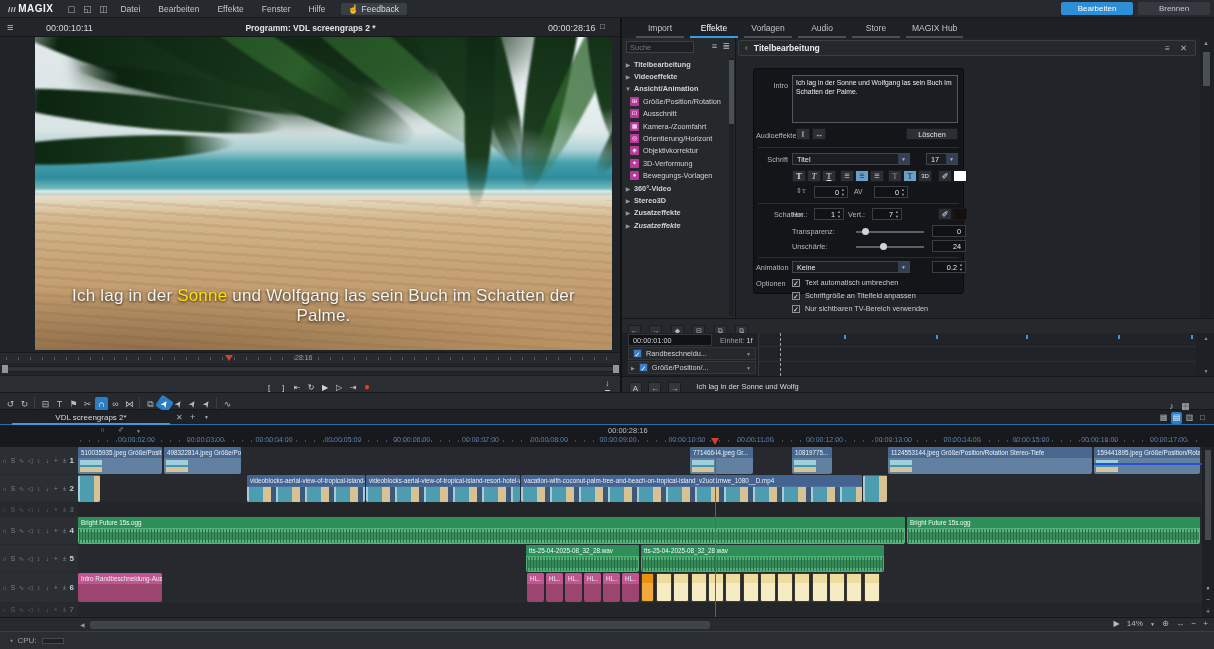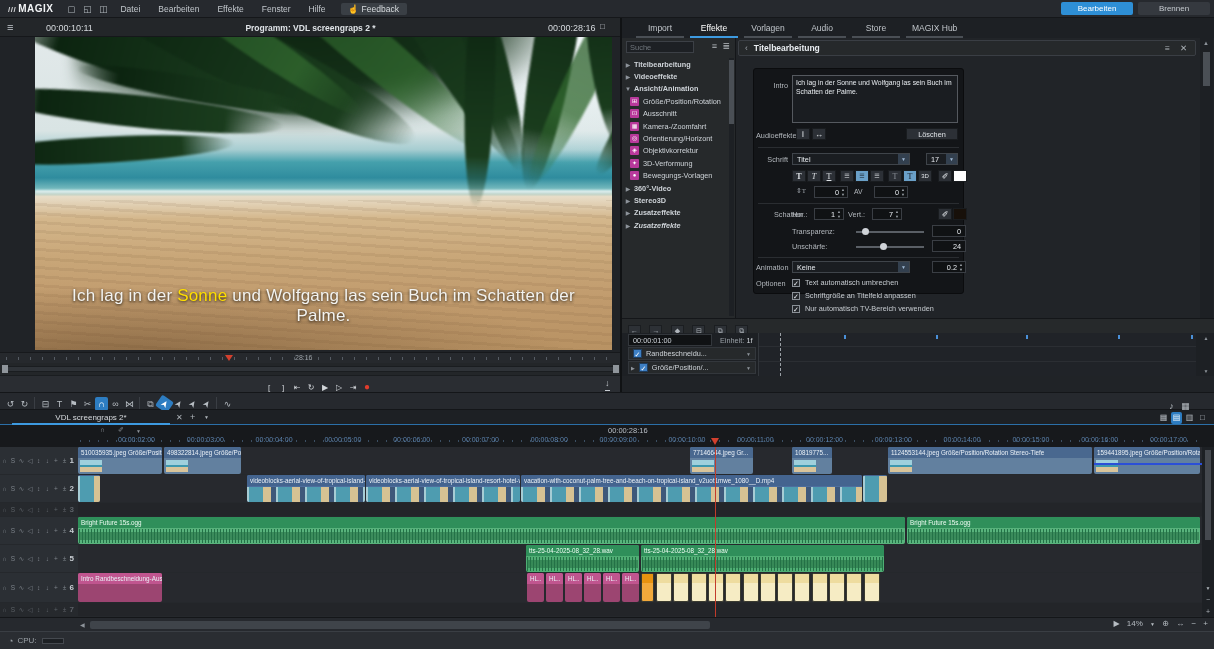--- a/index.html
+++ b/index.html
@@ -379,21 +379,21 @@
       <div class="numbox" style="left:178px;top:171px;width:34px;height:12px;padding-right:4px;">24</div>
       <div class="hr" style="top:188px;"></div>
 
       <div class="lbl-r" style="left:0;top:194px;width:36px;text-align:left;padding-left:2px;">Animation</div>
       <div class="ddl" style="left:38px;top:192px;width:118px;height:12px;"><span>Keine</span><span class="arr">▼</span></div>
       <div class="numbox" style="left:178px;top:192px;width:34px;height:12px;"><span>0.2</span><span class="spn">▲<br>▼</span></div>
 
       <div class="lbl-r" style="left:0;top:210px;width:36px;text-align:left;padding-left:2px;">Optionen</div>
       <div class="opt-row" style="top:209px;"><span class="cb">✓</span><span>Text automatisch umbrechen</span></div>
       <div class="opt-row" style="top:222px;"><span class="cb">✓</span><span>Schriftgröße an Titelfeld anpassen</span></div>
-      <div class="opt-row" style="top:235px;"><span class="cb">✓</span><span>Nur automatisch TV-Bereich verwenden</span></div>
+      <div class="opt-row" style="top:235px;"><span class="cb">✓</span><span>Nur sichtbaren TV-Bereich verwenden</span></div>
     </div>
   </div>
 
   <div class="ab rv-scroll">
     <div class="ab" style="left:3px;top:2px;font-size:6px;color:#8d939a;">▲</div>
     <div class="rv-thumb"></div>
   </div>
 
   <div class="ab kf-toolbar" style="padding-left:4px;">
     <span class="kf-btn">←</span>
@@ -429,20 +429,26 @@
       <span class="cbb">✓</span>
       <span>Größe/Position/...</span>
       <span style="margin-left:auto;margin-right:4px;font-size:5px;color:#8d939a;">▼</span>
     </div>
     <div class="ab" style="right:2px;top:2px;width:12px;bottom:2px;background:#1d2024;">
       <div style="font-size:5px;color:#8d939a;text-align:center;">▲</div>
       <div style="position:absolute;bottom:0;width:100%;font-size:5px;color:#8d939a;text-align:center;">▼</div>
     </div>
   </div>
 
+  <div class="ab kf-nav" style="padding-left:6px;">
+    <span class="kfn-btn">A</span>
+    <span class="kfn-btn">←</span>
+    <span class="kfn-btn">→</span>
+    <span style="font-size:7.5px;color:#d4d9de;margin-left:10px;vertical-align:2px;">Ich lag in der Sonne und Wolfg</span>
+  </div>
 
   <div class="ab toolbar" style="padding-left:3px;">
     <span id="toolbar-icons"><span class="tb-ic">↺</span><span class="tb-ic">↻</span><span class="tb-sep"></span><span class="tb-ic">⊟</span><span class="tb-ic">T</span><span class="tb-ic">⚑</span><span class="tb-ic">✂</span><span class="tb-ic on">∩</span><span class="tb-ic">∞</span><span class="tb-ic">⋈</span><span class="tb-sep"></span><span class="tb-ic">⧉</span><span class="tb-ic on" style="transform: rotate(-55deg);">➤</span><span class="tb-ic" style="transform: rotate(-55deg);">➤</span><span class="tb-ic" style="transform: rotate(-55deg);">➤</span><span class="tb-ic" style="transform: rotate(-55deg);">➤</span><span class="tb-sep"></span><span class="tb-ic">∿</span></span>
     <span class="ab" style="right:22px;top:2px;" id="toolbar-right"><span class="tb-ic">♪</span><span class="tb-ic">▦</span></span>
   </div>
 
   <div class="ab tl-tabs">
     <span class="tl-tab">VDL screengraps 2*</span>
     <span class="ab" style="left:176px;top:3px;font-size:8px;color:#aeb4ba;">✕</span>
     <span class="ab" style="left:190px;top:2px;font-size:9px;color:#aeb4ba;">+</span>

